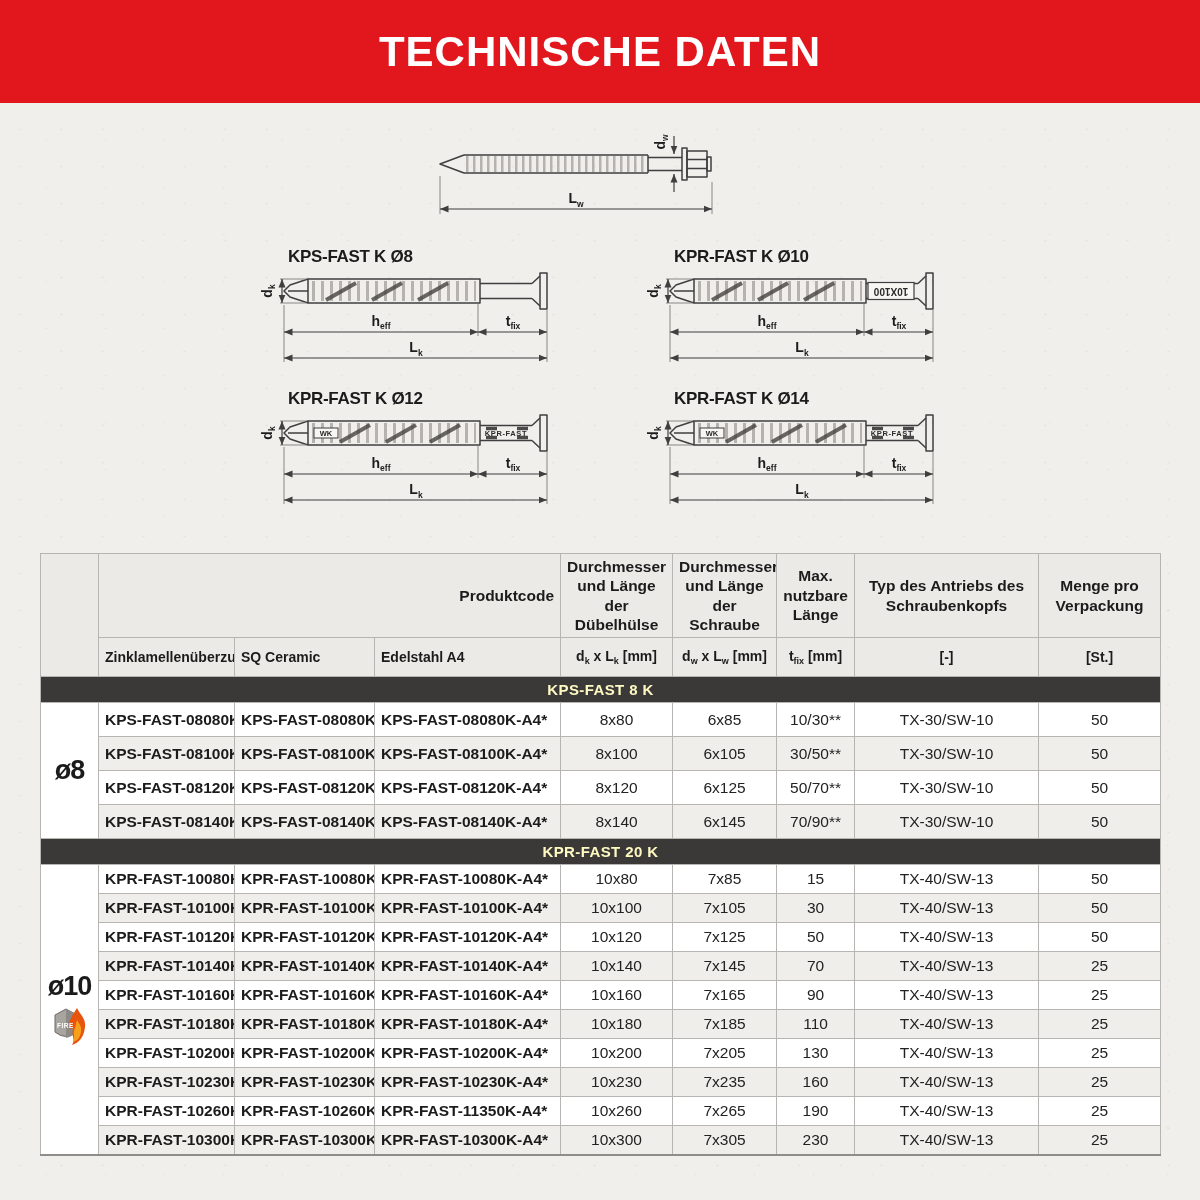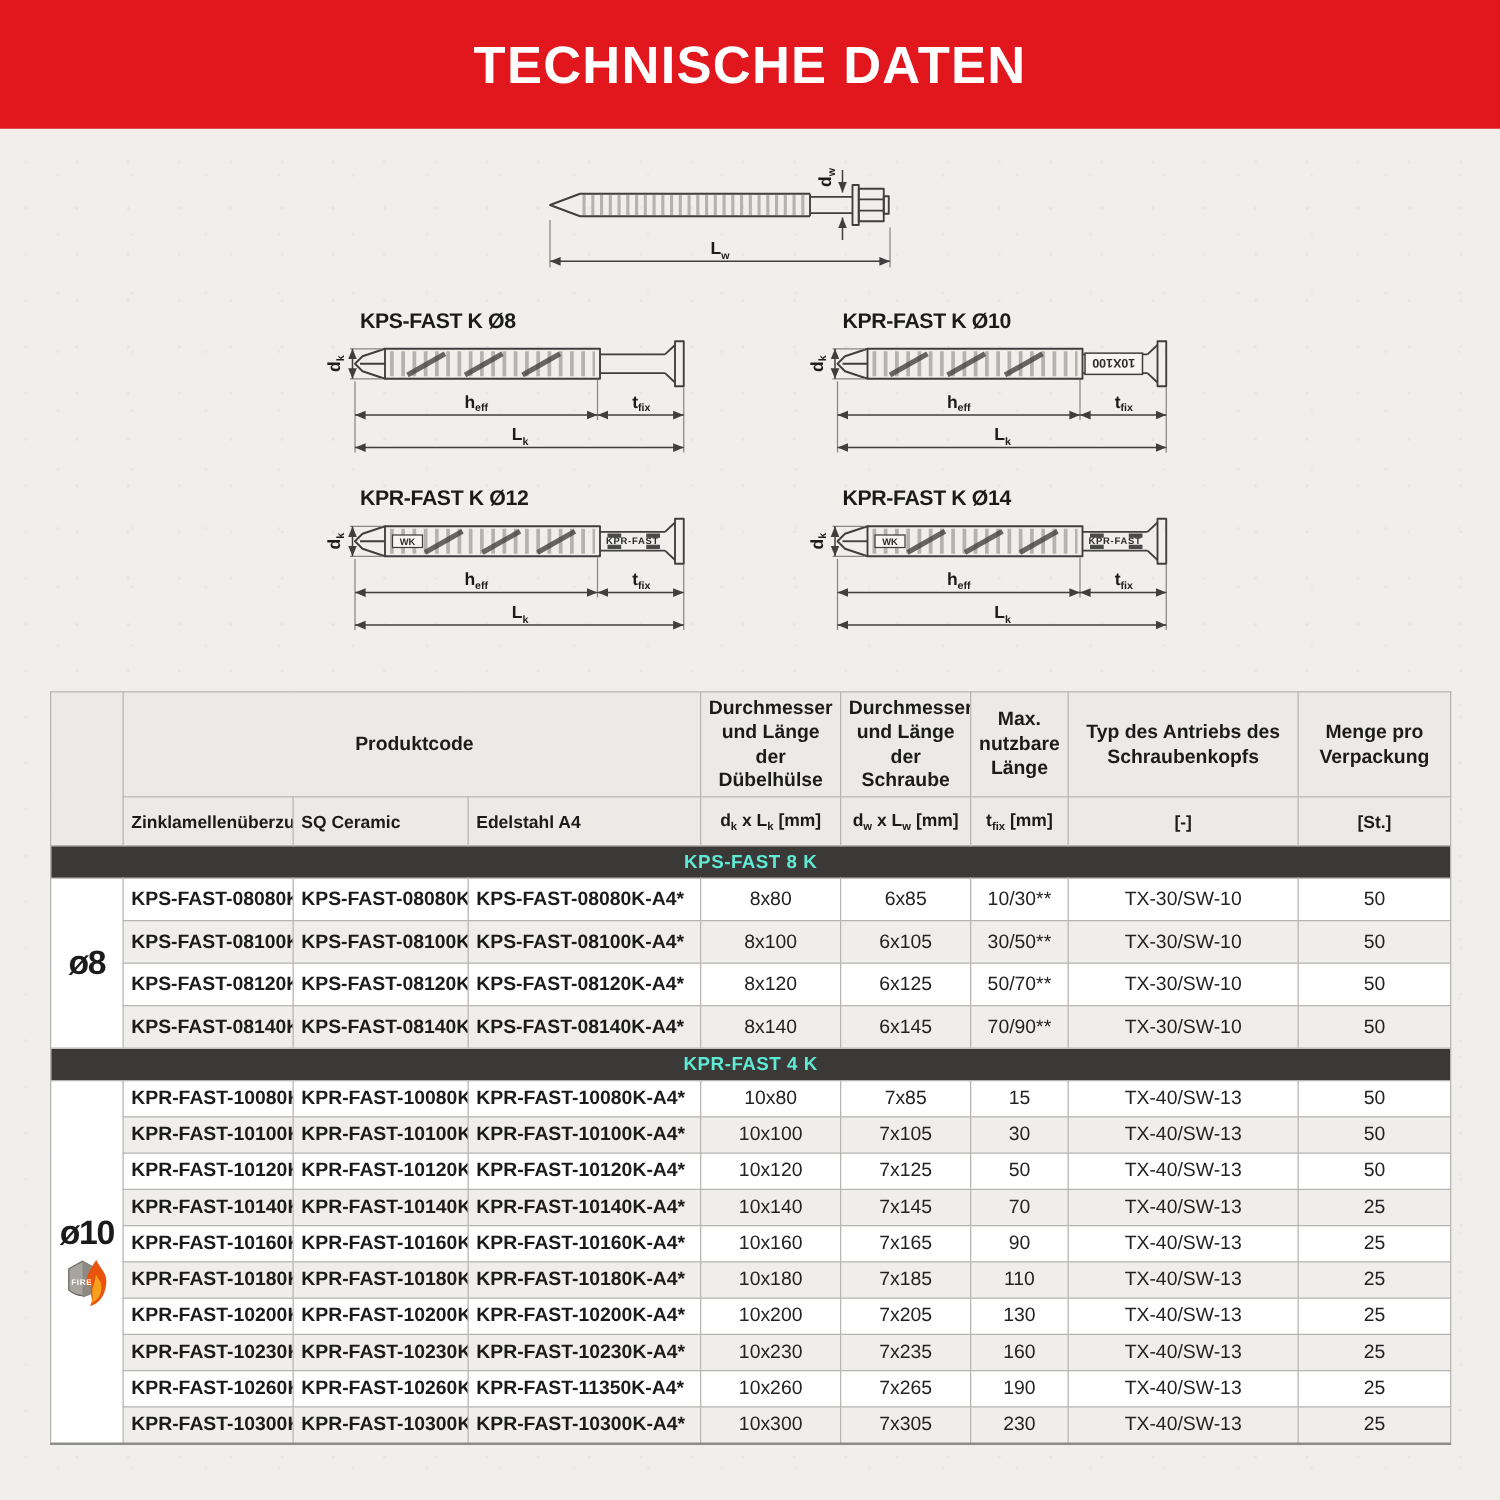--- a/index.html
+++ b/index.html
@@ -30,24 +30,24 @@
   .tablewrap{position:absolute;left:40px;top:553px;width:1120px;}
   table.data{width:1120px;border-collapse:collapse;table-layout:fixed;
     border:1px solid #adaba8;border-bottom:2px solid #8f8d8a;font-size:15.5px;color:#1b1b1b;}
   table.data th, table.data td{border:1px solid #b7b5b2;padding:0 6px;overflow:hidden;}
   tr.h1{height:84px;}
   tr.h2{height:39px;}
   tr.sec{height:26px;}
   tr.r1{height:34px;}
   tr.r2{height:29px;}
   th.hd{background:#eceae7;font-weight:bold;font-size:15.5px;text-align:center;line-height:1.25;}
-  th.hd.left{text-align:center;padding-left:10px;}
+  th.hd.left{text-align:right;padding-left:10px;}
   th.sub{background:#eceae7;font-weight:bold;font-size:14px;text-align:left;padding-left:10px;white-space:nowrap;}
   th.sub.ctr{text-align:center;padding-left:6px;}
-  td.secbar{background:#3b3937;color:#5eead4;font-weight:bold;font-size:15px;
+  td.secbar{background:#3b3937;color:#fef9c3;font-weight:bold;font-size:15px;
     text-align:center;letter-spacing:.4px;border-left:1px solid #3b3937;border-right:1px solid #3b3937;}
   td.code{font-weight:bold;text-align:left;padding-left:12px;white-space:nowrap;background:#fff;}
   td.val{text-align:center;white-space:nowrap;background:#fff;color:#222;}
   tbody.sec-rows tr:nth-child(even) td{background:#efeeeb;}
   td.marker{background:#fff;text-align:left;vertical-align:middle;}
   .mk{display:flex;flex-direction:column;align-items:center;justify-content:center;gap:4px;}
   .mk .dia{font-size:27px;font-weight:bold;letter-spacing:-1px;}
   sub.u{font-size:9px;font-weight:bold;vertical-align:-3px;}
 </style>
 </head>
@@ -268,21 +268,21 @@
           <td class="code">KPS-FAST-08140K-A4*</td>
           <td class="val">8x140</td>
           <td class="val">6x145</td>
           <td class="val">70/90**</td>
           <td class="val">TX-30/SW-10</td>
           <td class="val">50</td>
         </tr>
       </tbody>
       <tbody>
         <tr class="sec">
-            <td class="secbar" colspan="9">KPR-FAST 4 K</td>
+            <td class="secbar" colspan="9">KPR-FAST 20 K</td>
           </tr>
       </tbody>
       <tbody class="sec-rows">
         <tr class="r2">
           <td class="marker" rowspan="10">
             <div class="mk">
               <span class="dia">ø10</span>
               <svg width="34" height="42" viewBox="0 0 34 42">
                 <path d="M2,9 L13,3 L24,9 L24,26 Q13,35 2,26 Z" fill="#a8a49f" stroke="#6e6a64" stroke-width="1"></path>
                 <path d="M13,3 L24,9 L24,26 Q18,31 13,32 Z" fill="#8d8984"></path>

